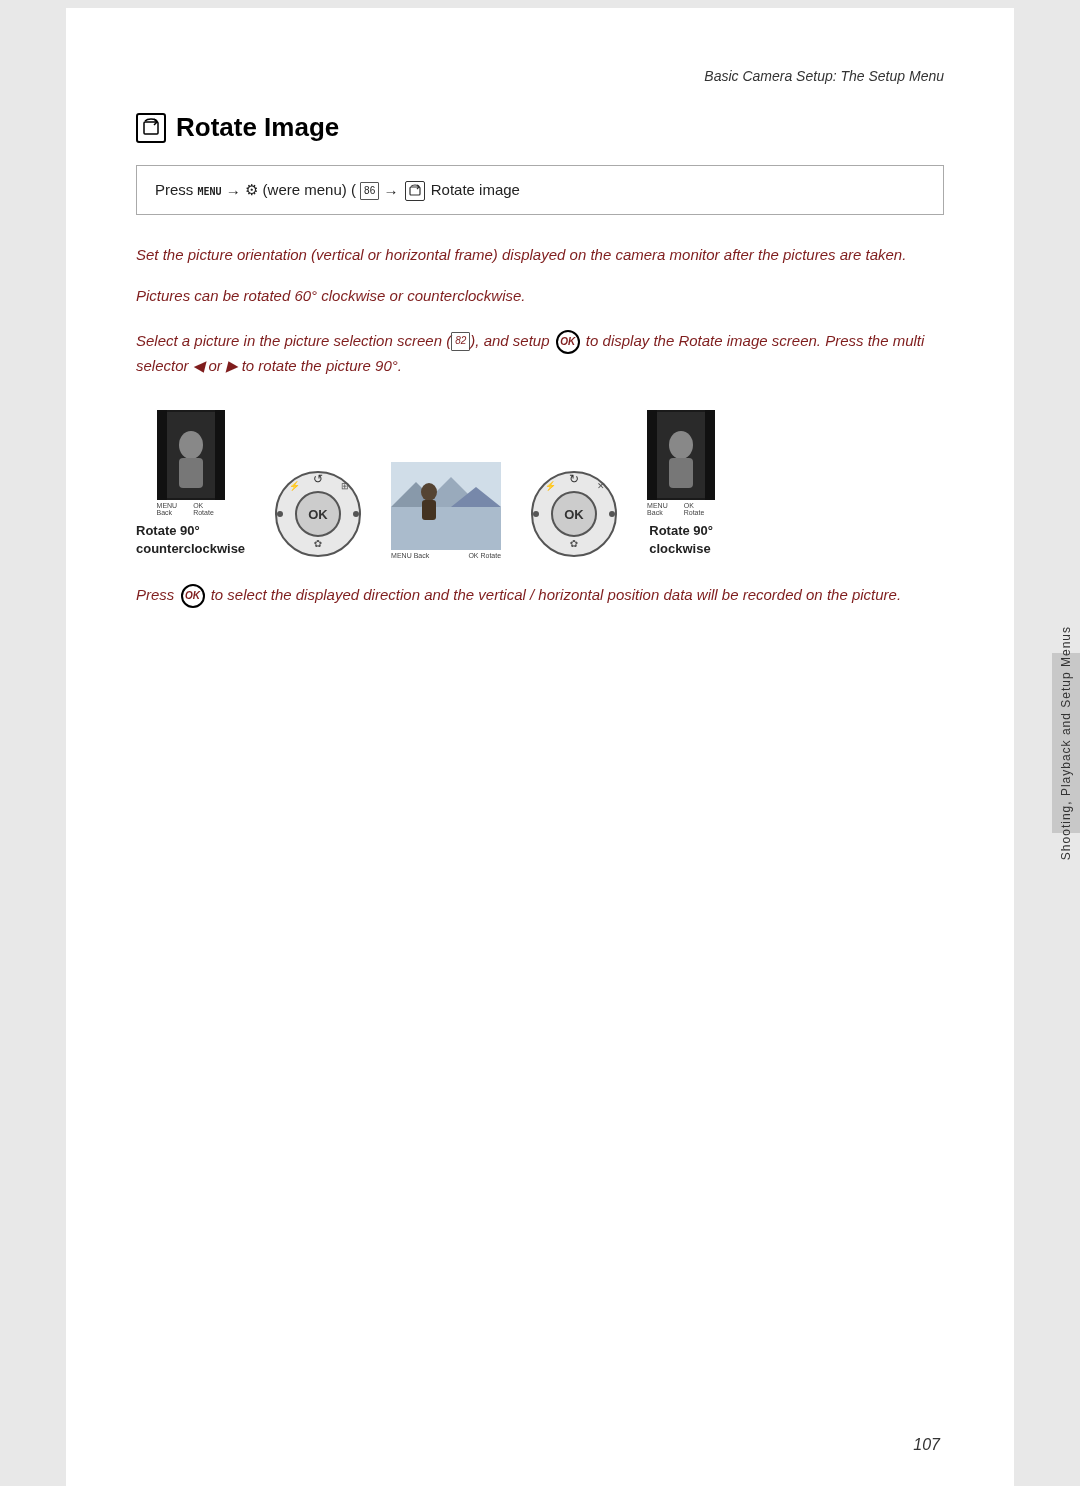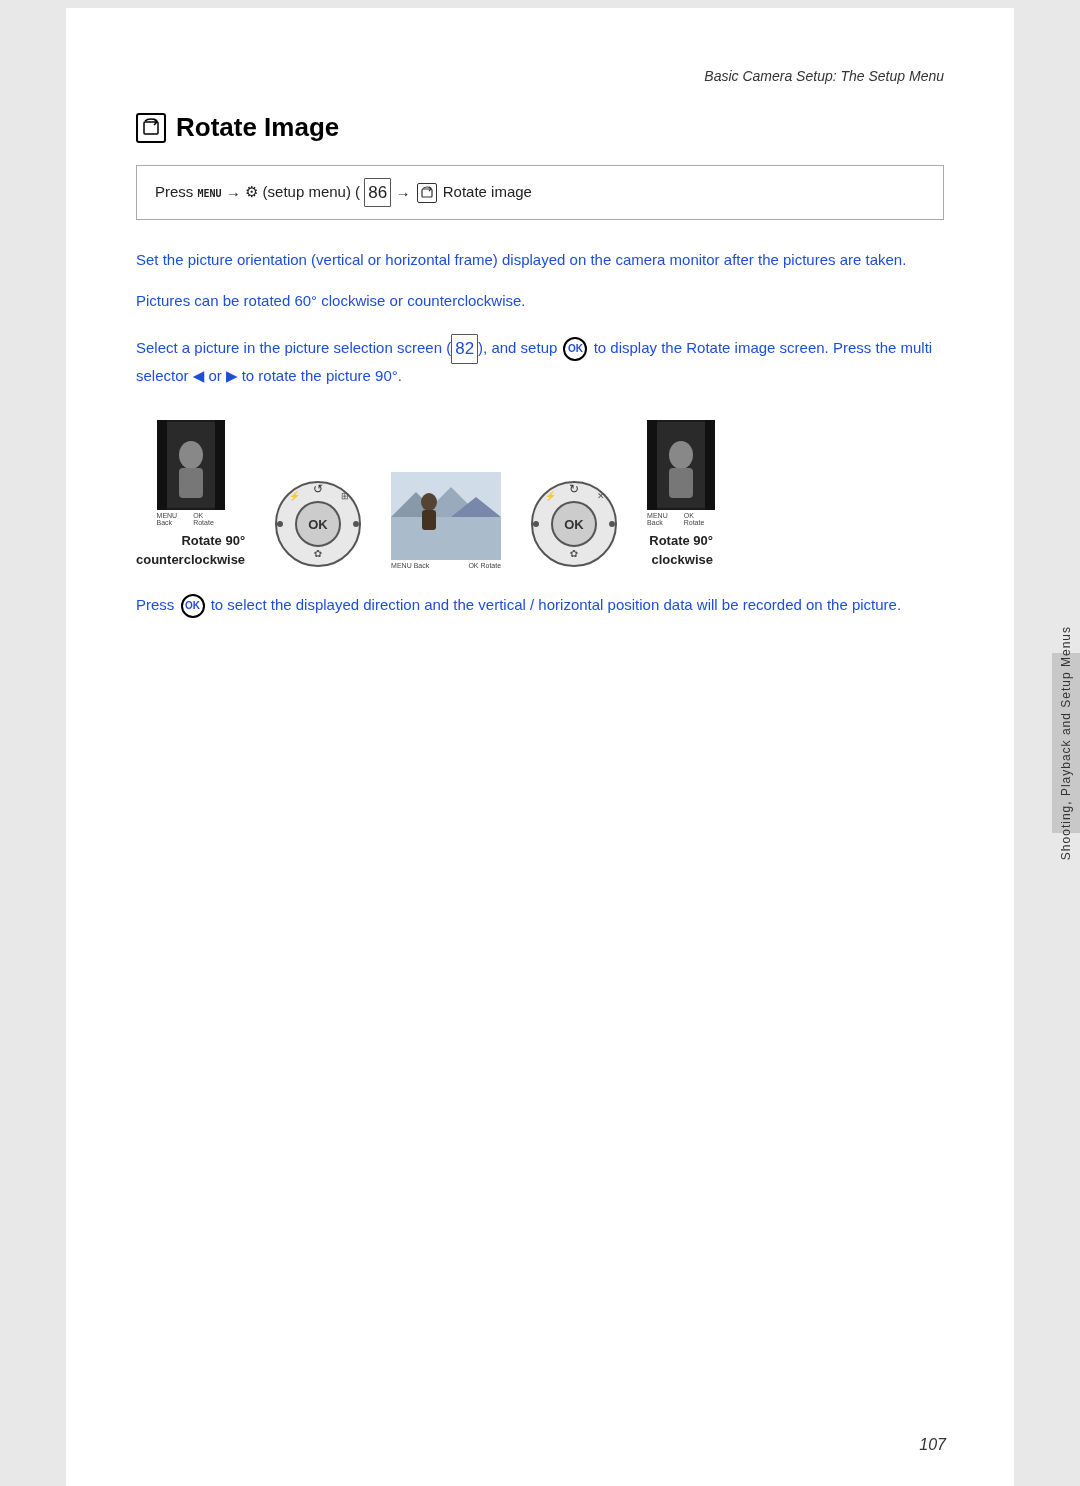--- a/index.html
+++ b/index.html
@@ -43,23 +43,24 @@
       margin-bottom: 28px;
       line-height: 1.6;
     }
     .menu-bold {
       font-weight: bold;
       font-family: monospace;
       font-size: 10px;
     }
     .body-text {
       font-size: 15px;
-      color: #1d4ed8;
+      color: #7f1d1d;
       line-height: 1.65;
       margin-bottom: 16px;
+      font-style: italic;
     }
     .ok-btn {
       display: inline-block;
       width: 24px;
       height: 24px;
       border-radius: 50%;
       border: 2px solid #000;
       font-size: 10px;
       font-weight: bold;
       text-align: center;
@@ -71,21 +72,21 @@
       display: flex;
       align-items: flex-end;
       gap: 28px;
       margin: 32px 0 16px 0;
       justify-content: flex-start;
     }
     .img-label {
       font-size: 13px;
       color: #222;
       font-weight: bold;
-      text-align: right;
+      text-align: left;
       line-height: 1.4;
     }
     .sidebar-tab {
       position: fixed;
       right: 0;
       top: 50%;
       transform: translateY(-50%);
       background: #c8c8c8;
       width: 28px;
       height: 180px;
@@ -98,21 +99,21 @@
       text-orientation: mixed;
       transform: rotate(180deg);
       font-size: 12px;
       color: #333;
       white-space: nowrap;
       letter-spacing: 1px;
     }
     .page-number {
       position: absolute;
       bottom: 40px;
-      right: 68px;
+      right: 74px;
       font-size: 16px;
       color: #333;
       font-style: italic;
     }
     .svg-portrait {
       width: 68px;
       height: 90px;
     }
     .svg-dial {
       width: 90px;
@@ -128,21 +129,21 @@
       justify-content: space-between;
       width: 100%;
       font-size: 8px;
       color: #444;
       margin-top: 2px;
     }
     .ref-box {
       display: inline-block;
       border: 1.5px solid #555;
       padding: 0 3px;
-      font-size: 17px;
+      font-size: 10px;
       vertical-align: middle;
       border-radius: 1px;
     }
   </style>
 </head>
 <body>
 
 <div class="page">
 
   <div class="header-title">
@@ -158,21 +159,21 @@
       </svg>
     </span>
     <span>Rotate Image</span>
   </div>
 
   <div class="menu-path-box">
     <span>Press</span>
     <span class="menu-bold">MENU</span>
     <span> → </span>
     <span style="font-size:15px;">⚙</span>
-    <span>(setup menu) (</span>
+    <span>(were menu) (</span>
     <span class="ref-box"><span>86</span></span>
     <span> → </span>
     <span style="display:inline-flex;align-items:center;justify-content:center;width:20px;height:20px;border:1.5px solid #333;border-radius:2px;vertical-align:middle;margin:0 2px;">
       <svg width="14" height="14" viewBox="0 0 14 14">
         <rect x="2" y="3" width="10" height="8" rx="1" fill="none" stroke="#333" stroke-width="1.2"></rect>
         <path d="M9 1 L11 3 L9 5" fill="none" stroke="#333" stroke-width="1.2"></path>
         <path d="M11 3 Q11 1 7 1 Q4 1 3 2.5" fill="none" stroke="#333" stroke-width="1.2"></path>
       </svg>
     </span>
     <span>Rotate image</span>

